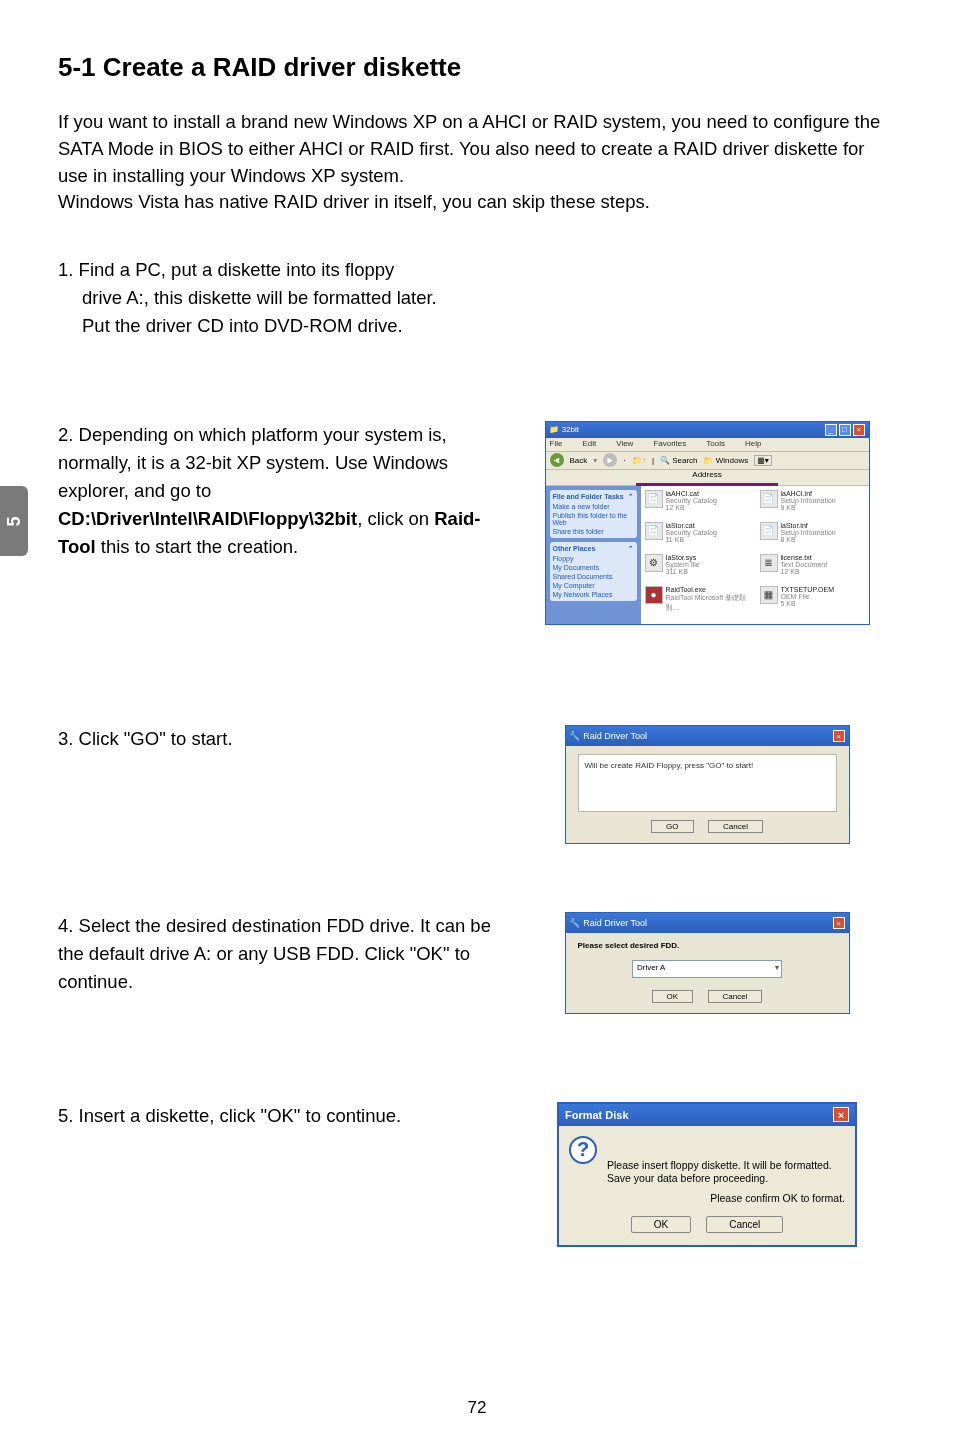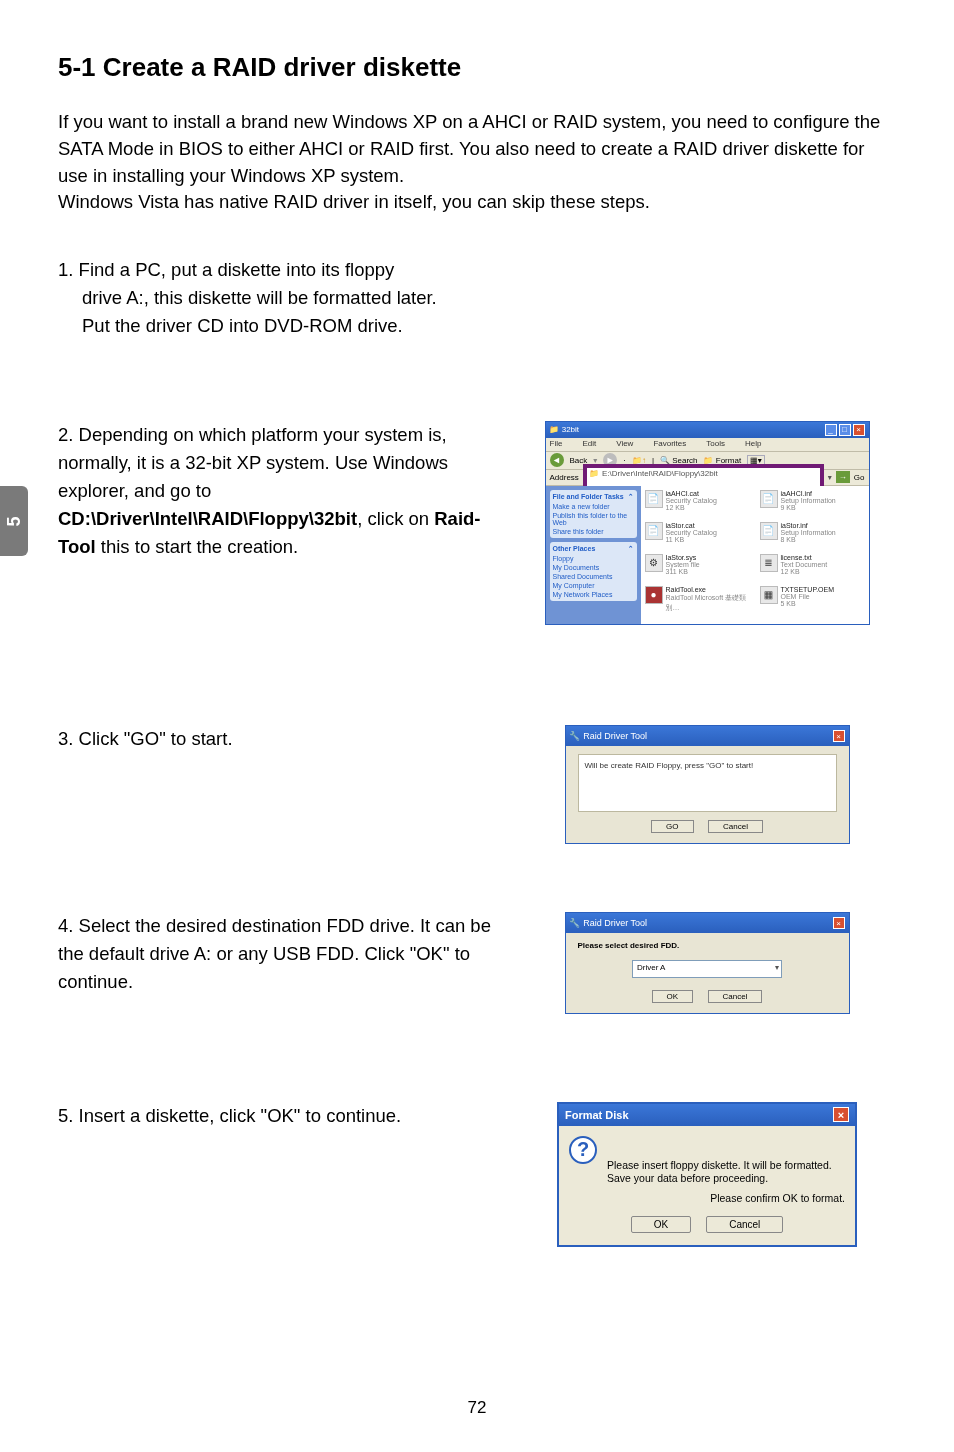--- a/index.html
+++ b/index.html
@@ -92,21 +92,21 @@
     display: flex; align-items: center; gap: 6px; font-size: 8px;
     border-bottom: 1px solid #c0bca8;
   }
   .explorer .toolbar .nav-btn {
     width: 14px; height: 14px; border-radius: 50%;
     display: inline-flex; align-items: center; justify-content: center;
     font-size: 9px; color: #fff;
   }
   .explorer .addrbar {
     height: 16px; background: #ece9d8; display: flex; align-items: center;
-    padding: 0 4px; gap: 4px; font-size: 8px; border-bottom: 1px solid #c0bca8;
+    padding: 0 4px; gap: 4px; font-size: 8px; border-bottom: 1px solid #c0bca8; flex-direction: column;
   }
   .explorer .addrbar .addrbox {
     flex: 1; background: #fff; border: 4px solid #701a75;
     height: 27px; line-height: 12px; padding: 0 3px; color: #555;
   }
   .explorer .addrbar .go {
     background: #6a9b3a; color: #fff; width: 14px; height: 12px;
     text-align: center; line-height: 12px; font-size: 8px;
   }
   .explorer .body { display: flex; height: 138px; }
@@ -260,21 +260,21 @@
         </div>
         <div class="toolbar">
           <span class="nav-btn" style="background:#6a9b3a">◄</span>
           <span>Back</span>
           <span style="color:#888">▾</span>
           <span class="nav-btn" style="background:#bdbdbd">►</span>
           <span>·</span>
           <span style="color:#d8a030">📁↑</span>
           <span>|</span>
           <span>🔍 <span>Search</span></span>
-          <span>📁 <span>Format</span></span>
+          <span>📁 <span>Windows</span></span>
           <span style="border:1px solid #aab;padding:0 2px">▦▾</span>
         </div>
         <div class="addrbar">
           <span>Address</span>
           <span class="addrbox">📁 <span>E:\Driver\Intel\RAID\Floppy\32bit</span></span>
           <span style="color:#555">▾</span>
           <span class="go">→</span>
           <span>Go</span>
         </div>
         <div class="body">

